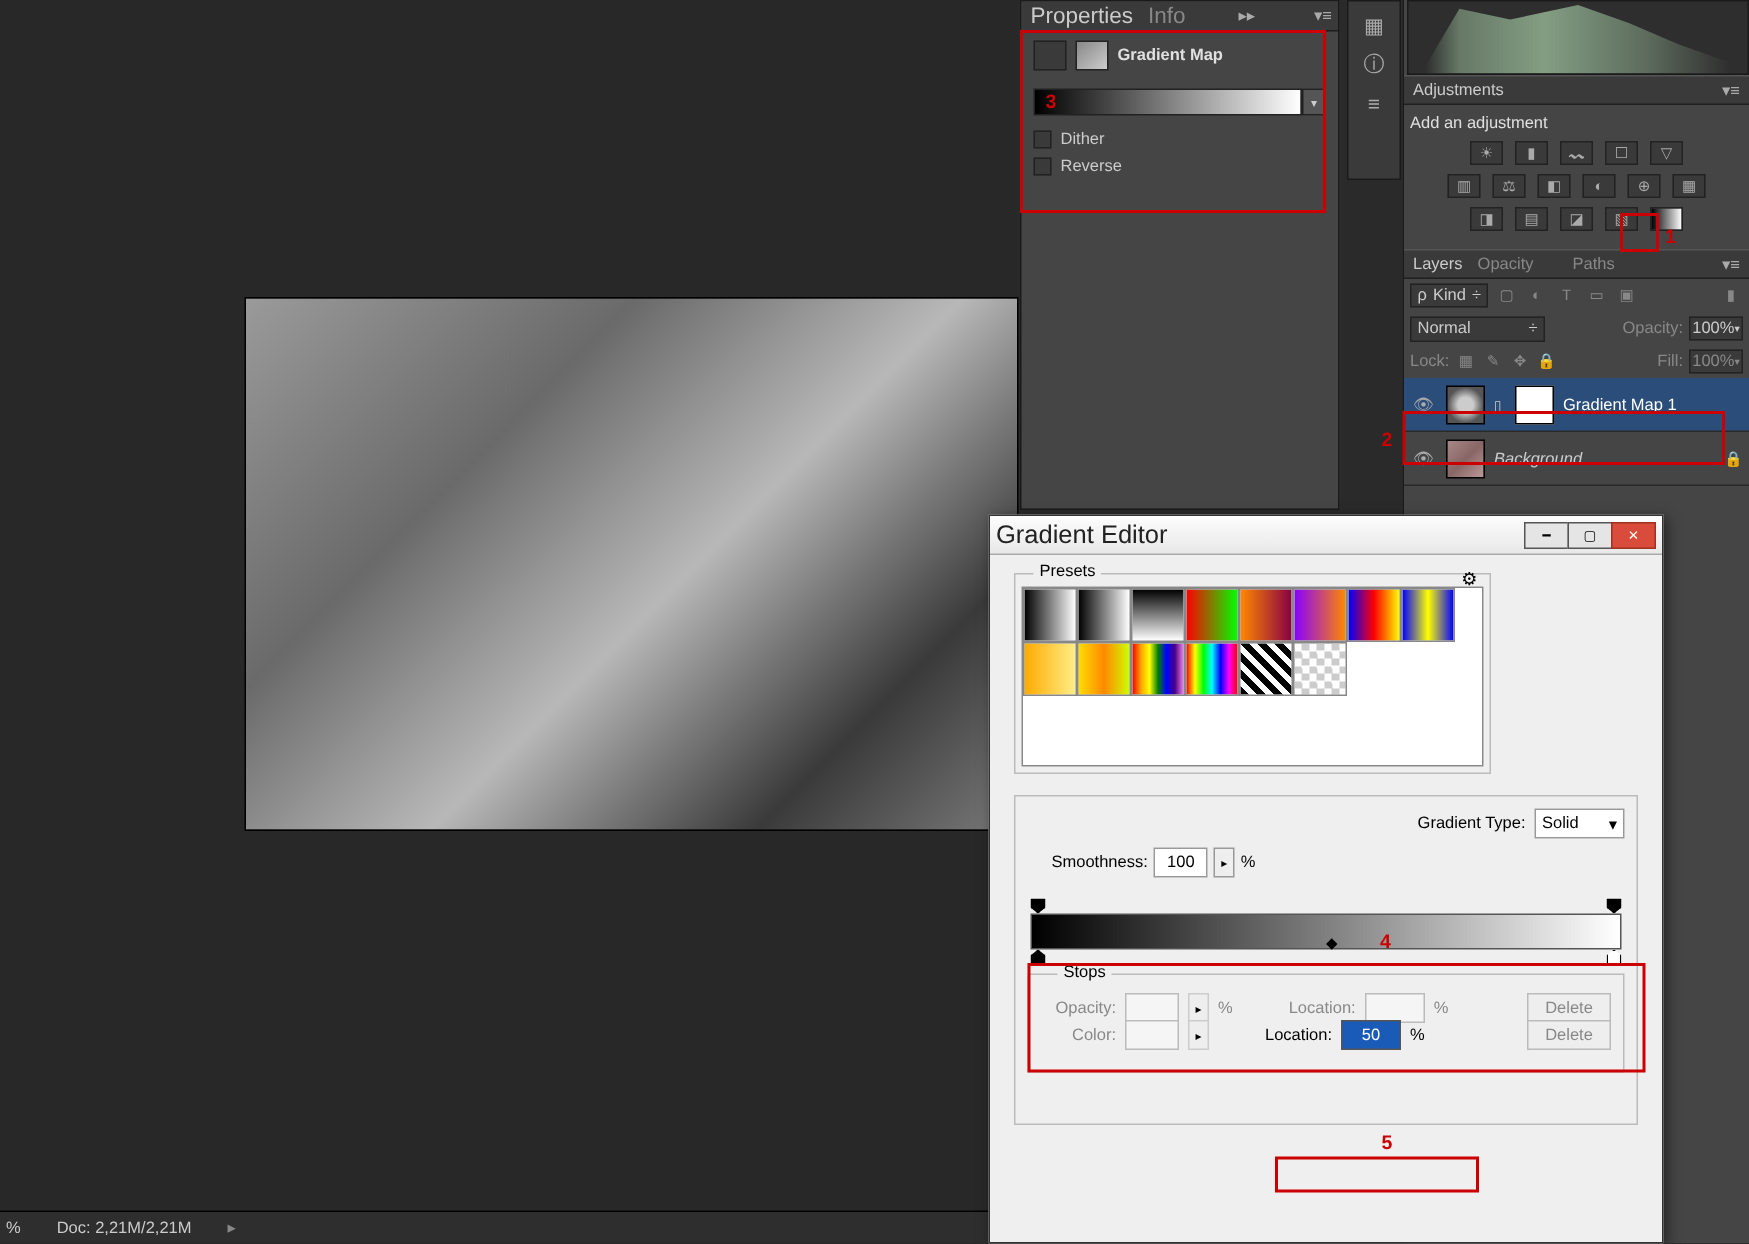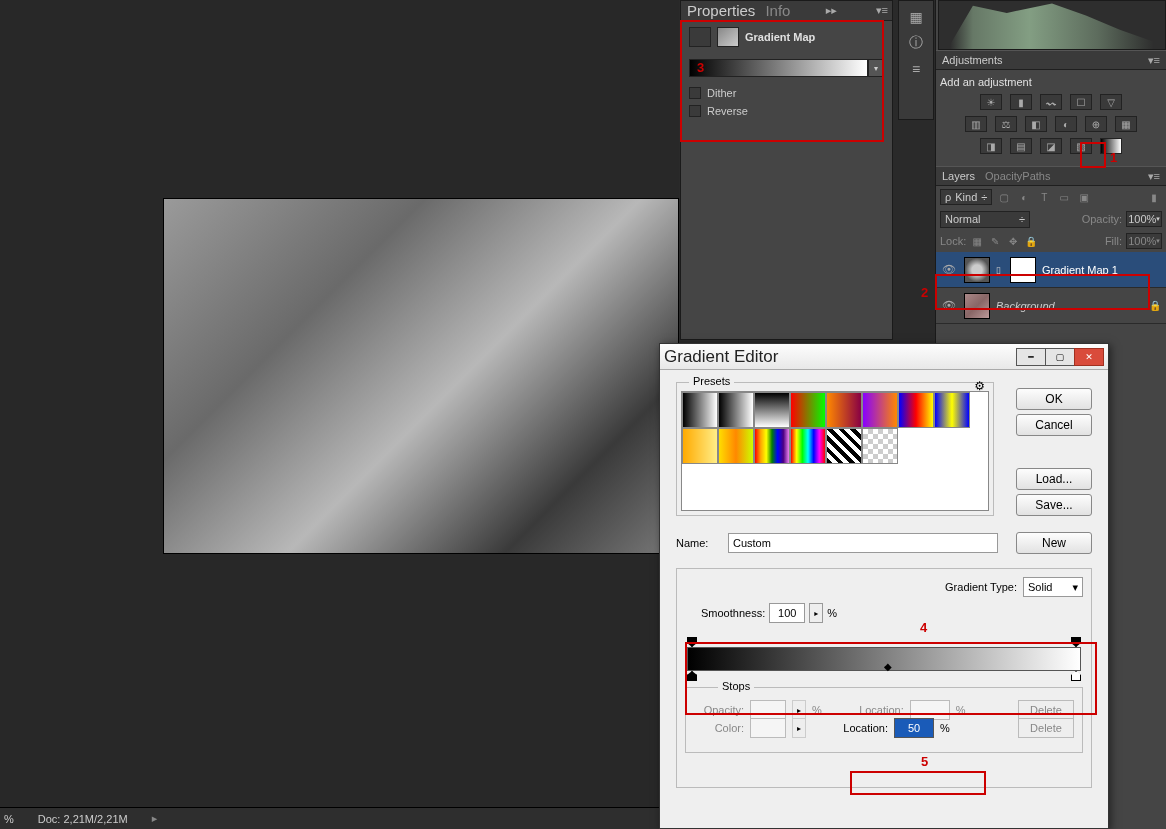--- a/index.html
+++ b/index.html
@@ -86,21 +86,21 @@
 .smooth-val { width: 36px; height: 20px; border: 1px solid #999; background: #fff; text-align: center; }
 .smooth-dd { width: 14px; height: 20px; border: 1px solid #999; background: #eee; display: flex; align-items: center; justify-content: center; font-size: 8px; }
 .editor-gradient { position: relative; margin: 6px 2px; }
 .opacity-stops { height: 10px; position: relative; }
 .stop-marker { width: 10px; height: 10px; background: #000; border: 1px solid #000; position: absolute; clip-path: polygon(0 0, 100% 0, 100% 60%, 50% 100%, 0 60%); }
 .gradient-strip { height: 24px; background: linear-gradient(to right, #000, #fff); border: 1px solid #555; }
 .color-stops { height: 10px; position: relative; }
 .color-stop-marker { width: 10px; height: 10px; background: #fff; border: 1px solid #000; position: absolute; clip-path: polygon(50% 0, 100% 40%, 100% 100%, 0 100%, 0 40%); }
 .midpoint { position: absolute; top: -10px; font-size: 10px; }
 .stops-fs { border: 1px solid #bbb; padding: 8px; margin-top: 4px; position: relative; }
-.stops-legend { position: relative; top: -16px; left: 24px; background: #efefef; padding: 0 4px; }
+.stops-legend { position: relative; top: -16px; left: 11px; background: #efefef; padding: 0 4px; }
 .stops-row { display: flex; align-items: center; gap: 6px; margin-top: -8px; margin-bottom: 6px; font-size: 11px; }
 .stops-row .lbl { width: 50px; text-align: right; color: #888; }
 .stops-row .val-in { width: 36px; height: 20px; border: 1px solid #bbb; background: #f5f5f5; }
 .stops-row .loc-lbl { margin-left: 20px; color: #888; width: 56px; text-align: right; }
 .stops-row .loc-lbl.active { color: #000; }
 .stops-row .loc-in { width: 40px; height: 20px; border: 1px solid #bbb; background: #f5f5f5; text-align: center; }
 .stops-row .loc-in.active { background: #1a5bb8; color: #fff; border-color: #555; }
 .stops-row .pct { color: #888; }
 .stops-row .pct.active { color: #000; }
 .del-btn { width: 56px; height: 20px; border: 1px solid #bbb; background: #eee; color: #888; margin-left: auto; display: flex; align-items: center; justify-content: center; }
@@ -182,21 +182,21 @@
       <div class="adj-icn">◨</div>
       <div class="adj-icn">▤</div>
       <div class="adj-icn">◪</div>
       <div class="adj-icn">▧</div>
       <div class="adj-icn gm"></div>
     </div>
   </div>
   <div class="panel-hdr">
     <span>Layers</span>
     <span style="margin-left:10px;color:#888;">Opacity</span>
-    <span style="margin-left:0;color:#888;">Paths</span>
+    <span style="margin-left:26px;color:#888;">Paths</span>
     <span class="menu-icn">▾≡</span>
   </div>
   <div class="layers-toolbar">
     <div class="kind-dd">
         <span>ρ</span>
         <span>Kind</span>
         <span>÷</span>
       </div>
     <span class="layericn">▢</span>
     <span class="layericn">◐</span>
@@ -270,32 +270,20 @@
         <div class="preset-row">
           <div class="preset-sw" style="background:linear-gradient(to right,#fa0,#fe8);"></div>
           <div class="preset-sw" style="background:linear-gradient(to right,#fd0,#f80,#cf0);"></div>
           <div class="preset-sw" style="background:linear-gradient(to right,red,orange,yellow,green,blue,indigo,violet);"></div>
           <div class="preset-sw" style="background:linear-gradient(to right,red,yellow,lime,cyan,blue,magenta,red);"></div>
           <div class="preset-sw" style="background:repeating-linear-gradient(45deg,#000 0 4px,#fff 4px 8px);"></div>
           <div class="preset-sw" style="background:repeating-conic-gradient(#ccc 0 25%,#fff 0 50%) 0 0/10px 10px;"></div>
         </div>
       </div>
     </div>
-    <div class="dlg-side-btns">
-      <div class="dlg-btn">OK</div>
-      <div class="dlg-btn">Cancel</div>
-      <div style="height:24px;"></div>
-      <div class="dlg-btn">Load...</div>
-      <div class="dlg-btn">Save...</div>
-    </div>
-    <div class="name-row">
-      <span class="name-lbl">Name:</span>
-      <input class="name-input" value="Custom" style="">
-      <div class="dlg-btn new-btn">New</div>
-    </div>
     <div class="type-fs">
       <div class="type-row">
         <span class="type-lbl">Gradient Type:</span>
         <div class="type-dd">
             <span>Solid</span>
             <span>▾</span>
           </div>
       </div>
       <div class="smooth-row">
         <span>Smoothness:</span>

